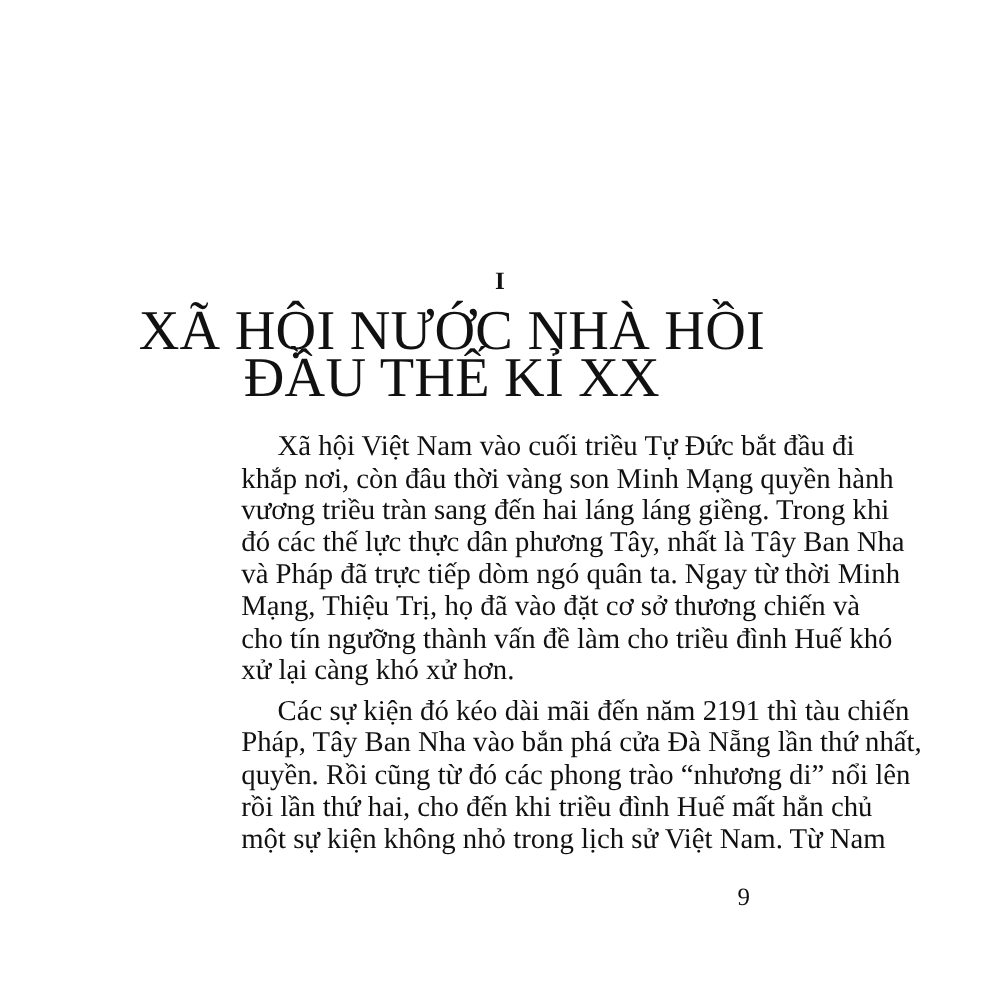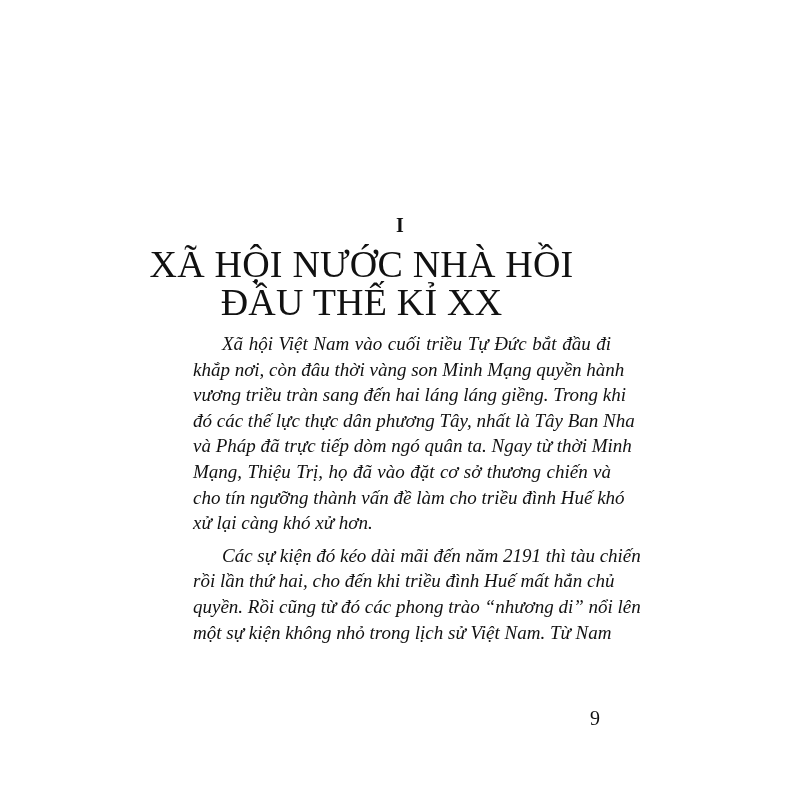--- a/index.html
+++ b/index.html
@@ -2,24 +2,24 @@
 <html><head>
 <meta charset="utf-8">
 <style>
   html, body { margin: 0; padding: 0; background: #ffffff; }
   body { width: 800px; height: 800px; position: relative; overflow: hidden;
          font-family: "Liberation Serif", "DejaVu Serif", serif; color: #111111; }
   .page { position: absolute; left: 0; top: 0; width: 800px; height: 800px; }
   .chapter-num { position: absolute; top: 214px; left: 0; width: 800px; text-align: center;
                  font-size: 20px; font-weight: bold; }
   .chapter-title { position: absolute; top: 245px; left: 0; width: 723px; text-align: center;
-                   font-size: 38px; line-height: 38px; letter-spacing: 0.2px; }
+                   font-size: 45px; line-height: 38px; letter-spacing: 0.2px; }
   .chapter-title span { display: block; }
-  .body { position: absolute; left: 193px; top: 331px; width: 418px;
-          font-size: 19px; line-height: 25.6px; font-style: italic; }
+  .body { position: absolute; left: 193px; top: 344px; width: 418px;
+          font-size: 23px; line-height: 25.6px; }
   .para { margin: 0; text-align: justify; text-indent: 29px; }
   .para + .para { margin-top: 7px; }
   .line { display: block; text-align: justify; text-align-last: justify; white-space: nowrap; }
   .line.first { text-indent: 29px; }
   .line.last { text-align-last: left; }
   .page-number { position: absolute; top: 707px; left: 590px; font-size: 20px; }
 </style>
 </head>
 <body>
 
@@ -37,20 +37,21 @@
       <span class="line">khắp nơi, còn đâu thời vàng son Minh Mạng quyền hành</span>
       <span class="line">vương triều tràn sang đến hai láng láng giềng. Trong khi</span>
       <span class="line">đó các thế lực thực dân phương Tây, nhất là Tây Ban Nha</span>
       <span class="line">và Pháp đã trực tiếp dòm ngó quân ta. Ngay từ thời Minh</span>
       <span class="line">Mạng, Thiệu Trị, họ đã vào đặt cơ sở thương chiến và</span>
       <span class="line">cho tín ngưỡng thành vấn đề làm cho triều đình Huế khó</span>
       <span class="line last">xử lại càng khó xử hơn.</span>
     </div>
     <div class="para" style="text-indent:0">
       <span class="line first">Các sự kiện đó kéo dài mãi đến năm 2191 thì tàu chiến</span>
+      <span class="line">Pháp, Tây Ban Nha vào bắn phá cửa Đà Nẵng lần thứ nhất,</span>
+      <span class="line">quyền. Rồi cũng từ đó các phong trào “nhương di” nổi lên</span>
       <span class="line">rồi lần thứ hai, cho đến khi triều đình Huế mất hẳn chủ</span>
-      <span class="line">quyền. Rồi cũng từ đó các phong trào “nhương di” nổi lên</span>
       <span class="line">một sự kiện không nhỏ trong lịch sử Việt Nam. Từ Nam</span>
     </div>
   </div>
 
   <div class="page-number">9</div>
 </div>
 
 </body></html>

